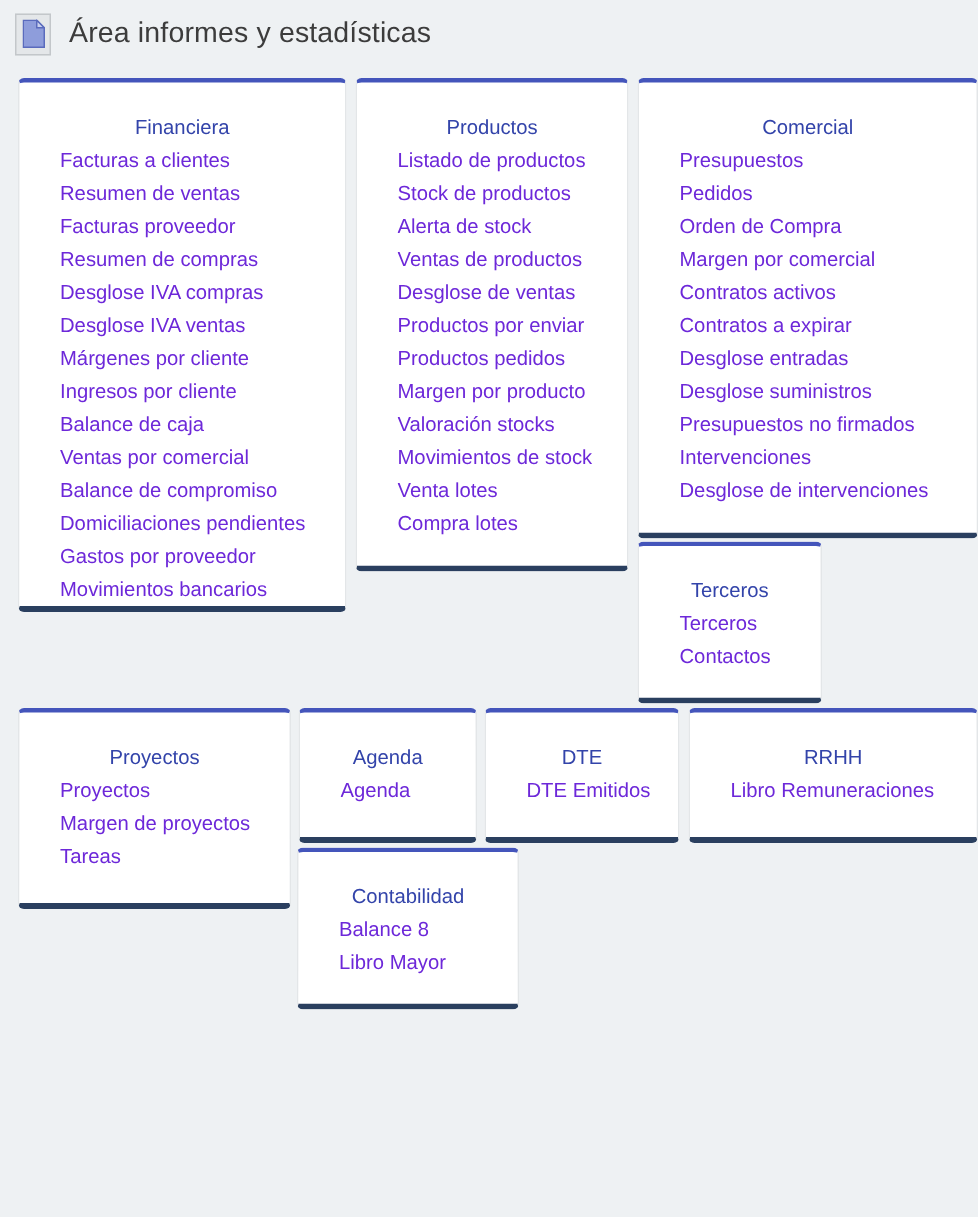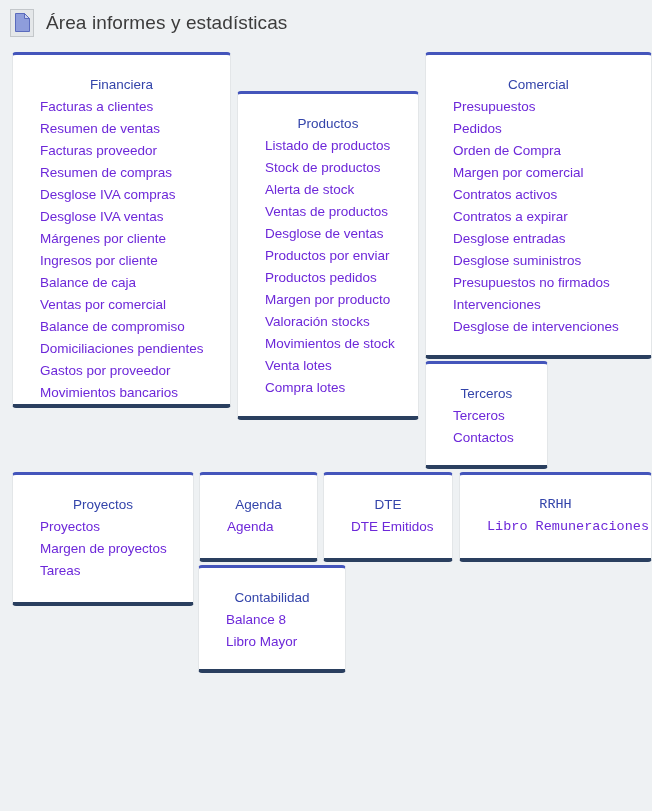--- a/index.html
+++ b/index.html
@@ -80,27 +80,27 @@
   .card-list li {
     font-size: 13.5px;
     color: #6d28d9;
     line-height: 22px;
     white-space: nowrap;
     overflow: hidden;
   }
 
   
   #card-financiera { left: 12px;  top: 52px;  width: 219px; height: 356px; }
-  #card-productos  { left: 237px; top: 52px;  width: 182px; height: 329px; margin-top: 39px; }
+  #card-productos  { left: 237px; top: 52px;  width: 182px; height: 329px; }
   #card-comercial  { left: 425px; top: 52px;  width: 227px; height: 307px; }
   #card-terceros   { left: 425px; top: 361px; width: 123px; height: 108px; }
   #card-proyectos  { left: 12px;  top: 472px; width: 182px; height: 134px; }
   #card-agenda     { left: 199px; top: 472px; width: 119px; height: 90px; }
   #card-dte        { left: 323px; top: 472px; width: 130px; height: 90px; }
-  #card-rrhh       { left: 459px; top: 472px; width: 193px; height: 90px; font-family: Liberation Mono, monospace; }
+  #card-rrhh       { left: 459px; top: 472px; width: 193px; height: 90px; }
   #card-contabilidad { left: 198px; top: 565px; width: 148px; height: 108px; }
 </style>
 </head>
 <body>
 
 <div id="page-header">
   <span id="doc-icon">
     <svg width="15" height="19" viewBox="0 0 15 19" xmlns="http://www.w3.org/2000/svg">
       <path d="M0.5 0.5 H9.5 L14.5 5.5 V18.5 H0.5 Z" fill="#8e9ddb" stroke="#5a6bbd" stroke-width="1"></path>
       <path d="M9.5 0.5 L14.5 5.5 H9.5 Z" fill="#c9d1ee" stroke="#5a6bbd" stroke-width="1"></path>

